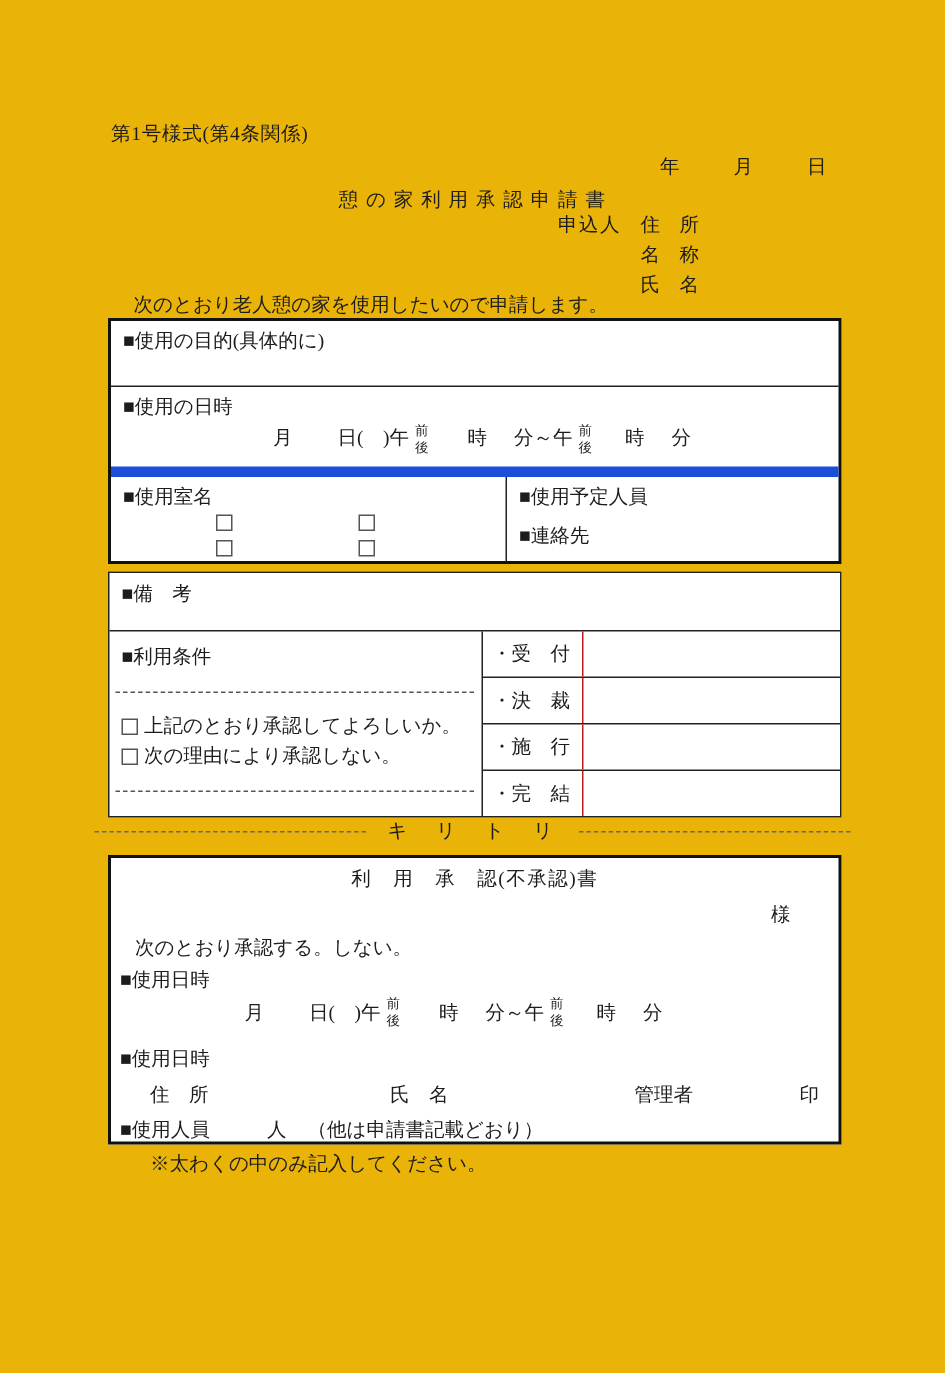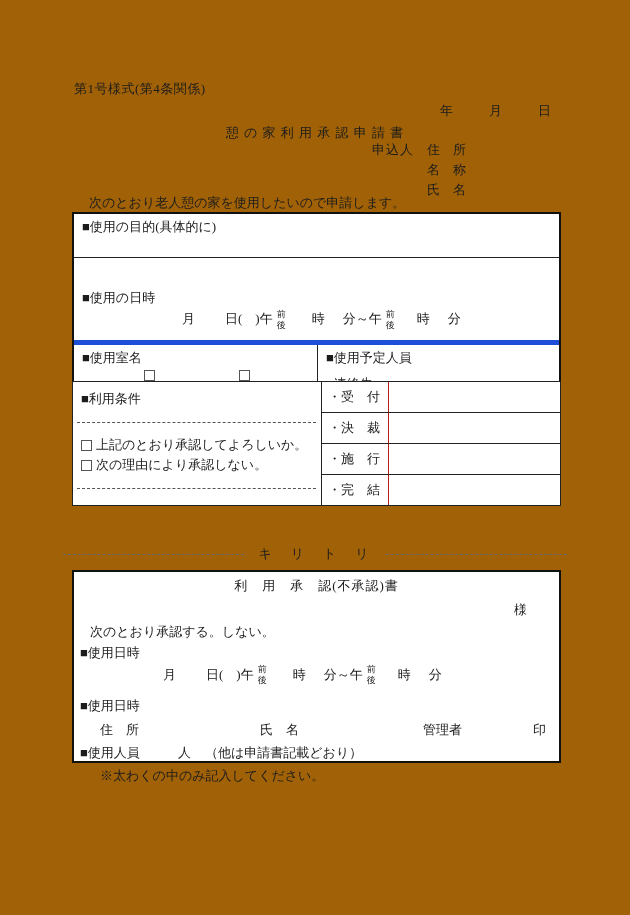--- a/index.html
+++ b/index.html
@@ -1,18 +1,18 @@
 <!DOCTYPE html>
 <html><head>
 <meta charset="utf-8">
 <style>
   html,body { margin:0; padding:0; background:#e8e8e8; }
   .page {
     position:relative; width:630px; height:915px; margin:0 auto;
-    background:#a16207; color:#1c1c1c;
+    background:#eab308; color:#1c1c1c;
     font-family:"Liberation Serif","DejaVu Serif",serif;
     font-size:13px; line-height:1.15;
   }
   .abs { position:absolute; white-space:nowrap; }
 
   
   .form-number { left:74px; top:82px; letter-spacing:0.5px; }
   .date-line { left:440px; top:104px; display:flex; gap:36px; }
   .doc-title { left:0; top:126px; width:630px; text-align:center; letter-spacing:1px; white-space:nowrap; }
   .applicant-label { left:372px; top:143px; letter-spacing:1px; }
@@ -20,23 +20,23 @@
   .af-name { left:427px; top:163px; }
   .af-person { left:427px; top:183px; }
   .intro { left:89px; top:196px; }
 
   
   .app-table {
     position:absolute; left:72px; top:212px; width:489px;
     border:2.5px solid #111; box-sizing:border-box; background:#fff;
   }
   .row-purpose { height:44px; border-bottom:1px solid #222; padding:6px 8px 0; box-sizing:border-box; }
-  .row-datetime { height:60px; border-bottom:5px solid #1d4ed8; padding:6px 8px 16px; box-sizing:border-box;margin-top:27px; }
+  .row-datetime { height:60px; border-bottom:7px solid #1d4ed8; padding:6px 8px 16px; box-sizing:border-box; }
   .row-rooms { height:56px; display:flex; }
-  .cell-rooms { width:244px; border-right:1px solid #222; position:relative; padding:6px 8px 12px; box-sizing:border-box; }
+  .cell-rooms { width:264px; border-right:1px solid #222; position:relative; padding:6px 8px 12px; box-sizing:border-box; }
   .cell-staff { flex:1; padding:6px 8px 0; box-sizing:border-box; }
   .cell-staff .line2 { margin-top:11px; }
 
   
   .dt-line { display:flex; align-items:center; margin:3px 0 0 100px; }
   .dt-line .t { display:inline-block; }
   .g-a { margin-left:30px; } .g-b { margin-left:4px; } .g-c { margin-left:26px; }
   .g-d { margin-left:18px; } .g-e { margin-left:22px; }
   .ampm { display:inline-flex; flex-direction:column; font-size:9px; line-height:11px; text-align:center; }
   .dt-line2 { margin:0; position:absolute; left:89px; top:92px; }
@@ -145,20 +145,23 @@
         <span class="cb cb-abs" style="left:165px;top:42px;"></span>
       </div>
       <div class="cell-staff">
         <div>■使用予定人員</div>
         <div class="line2">■連絡先</div>
       </div>
     </div>
   </div>
 
   <div class="office-table">
+    <div class="row-remarks">
+      <span>■備　考</span>
+    </div>
 
     <div class="row-conditions">
       <div class="cell-conditions">
         <div class="cond-label">■利用条件</div>
         <div class="dash-line dash-1"></div>
         <div class="cond-line cond-line-1">
           <span class="cb"></span>
           <span>上記のとおり承認してよろしいか。</span>
         </div>
         <div class="cond-line cond-line-2">

